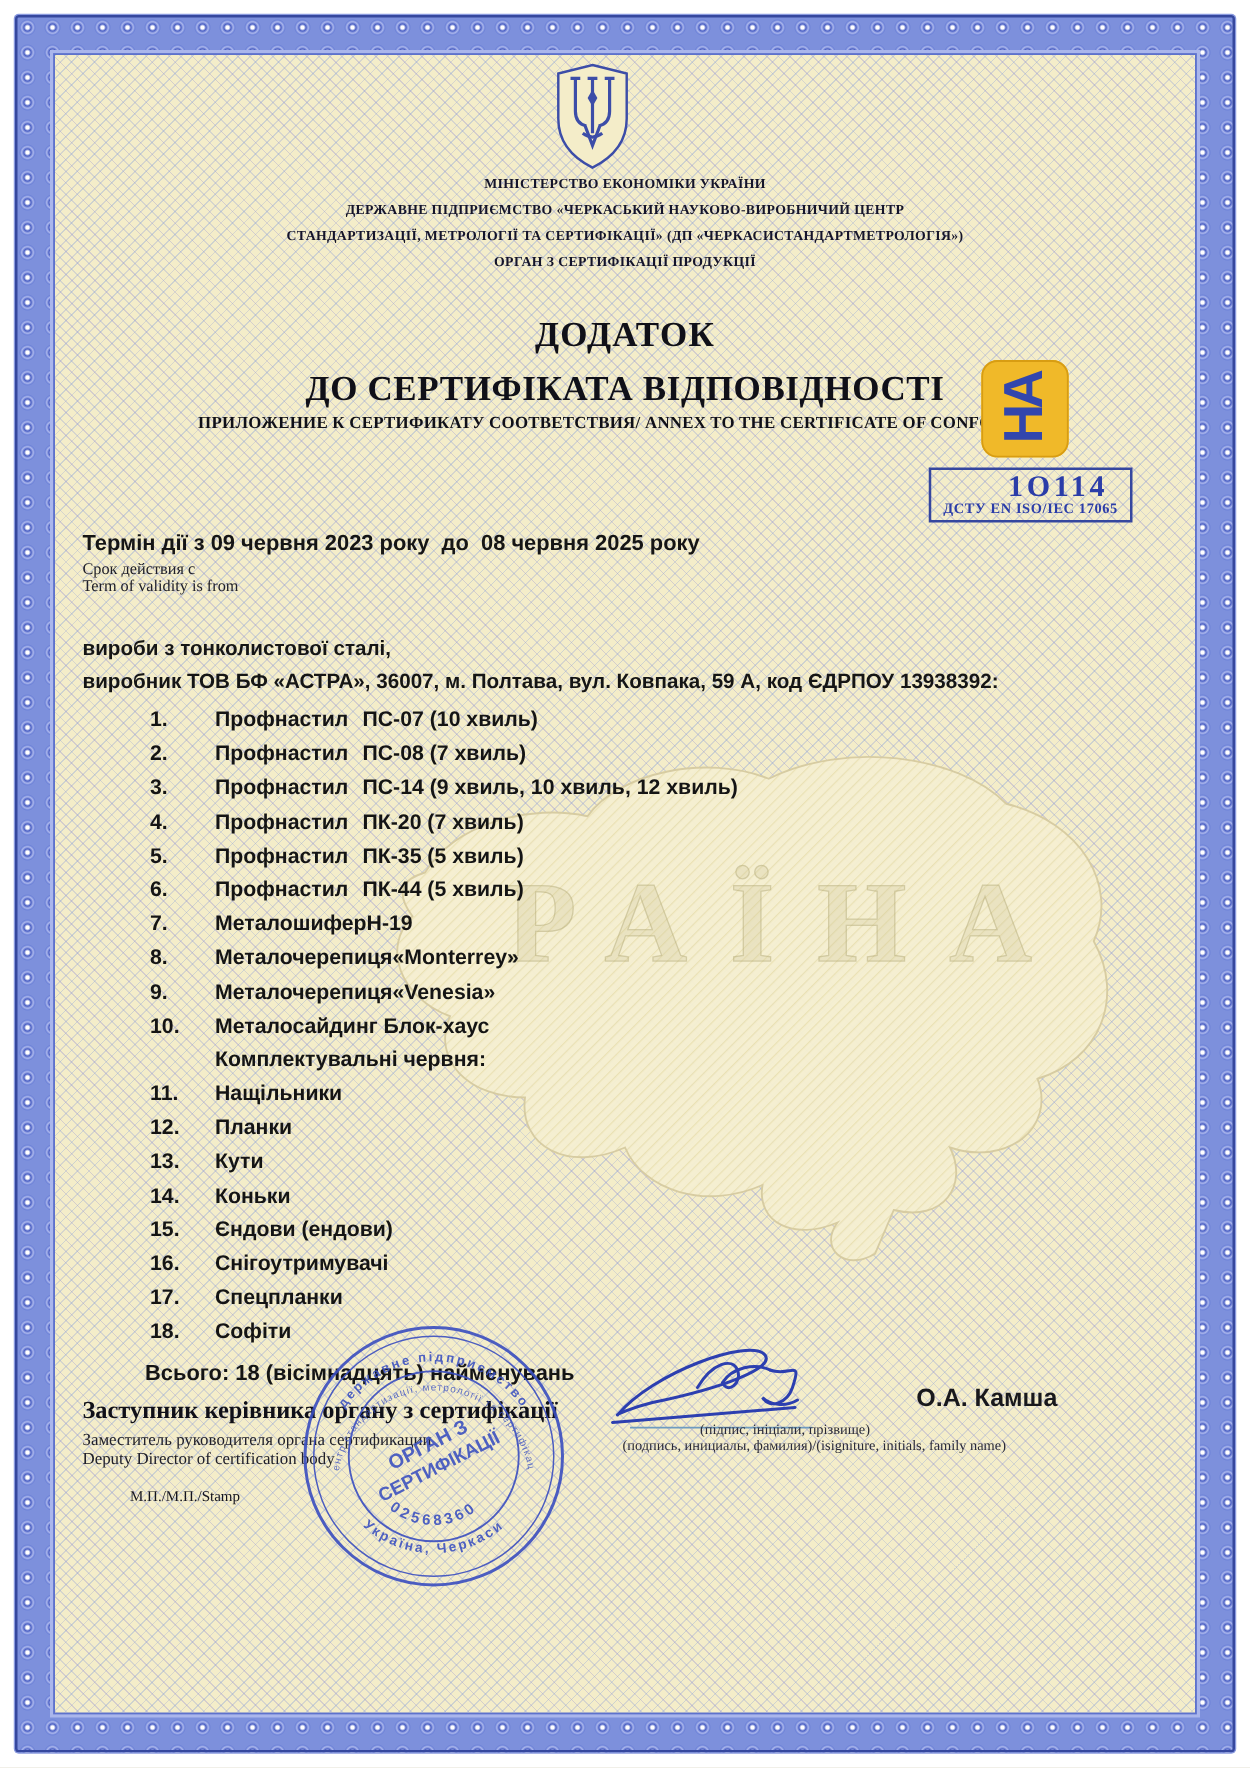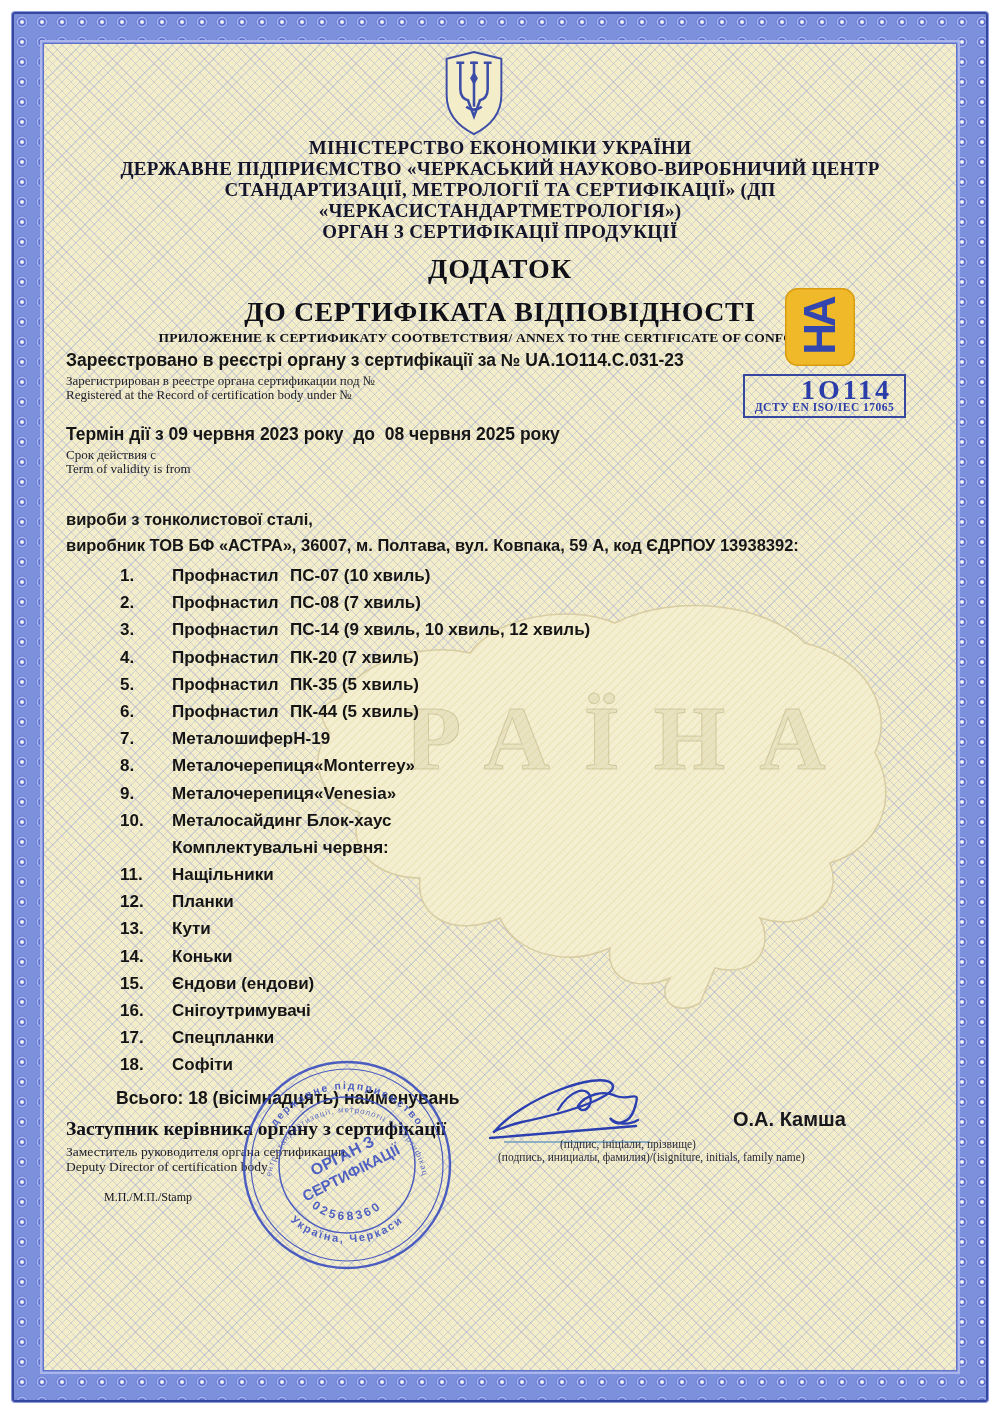--- a/index.html
+++ b/index.html
@@ -19,21 +19,21 @@
       repeating-linear-gradient(135deg, rgba(137,152,216,.28) 0 1px, rgba(0,0,0,0) 1px 6.5px),
       repeating-linear-gradient(45deg, rgba(224,160,190,.14) 0 1px, rgba(0,0,0,0) 1px 13px),
       repeating-linear-gradient(135deg, rgba(150,200,220,.12) 0 1px, rgba(0,0,0,0) 1px 13px);
     box-shadow:0 0 0 1.5px #5e72cc, 0 0 0 4px #aab6ec;}
   .abs{position:absolute;}
   .serifB{font-family:"Liberation Serif",serif;font-weight:700;}
   .serifR{font-family:"Liberation Serif",serif;font-weight:400;}
   .sansB{font-family:"Liberation Sans",sans-serif;font-weight:700;}
   .center{text-align:center;}
   .keep-space{white-space:pre-wrap;}
-  .header-block{left:60px;right:60px;top:137px;font-size:19px;line-height:21px;letter-spacing:.3px;color:#14142a;}
+  .header-block{left:60px;right:60px;top:137px;font-size:11px;line-height:21px;letter-spacing:.3px;color:#14142a;}
   .title-block{left:60px;right:60px;top:252px;color:#101018;}
   .title-l1{font-size:28px;line-height:34px;letter-spacing:1px;}
   .title-l2{font-size:28px;line-height:32px;letter-spacing:.5px;margin-top:10px;}
   .title-l3{font-size:13.5px;line-height:20px;letter-spacing:.2px;}
   .reg-main,.val-main{font-size:17.5px;line-height:21px;color:#151515;}
   .sub-line{font-size:13px;line-height:13.5px;color:#20202a;}
   .prod{font-size:16.5px;line-height:26px;color:#151515;}
   .list{left:120px;top:566px;width:740px;}
   .row{display:flex;height:27.2px;font-size:17px;color:#141414;}
   .num{width:52px;}
@@ -43,21 +43,21 @@
   .total{font-size:17.5px;color:#141414;}
   .sig-title{font-size:19.5px;color:#101018;}
   .sig-sub{font-size:13.5px;line-height:15px;color:#20202a;}
   .mp{font-size:12px;color:#14141e;}
   .sig-name{font-size:20px;color:#18181c;}
   .sig-cap{font-size:11.5px;line-height:12px;color:#2a2a38;text-align:left;}
   .wm-text{font-size:92px;letter-spacing:34px;font-family:"Liberation Serif",serif;font-weight:700;
            color:rgba(196,186,138,.22);-webkit-text-stroke:1px rgba(176,166,116,.45);}
   .accr-box{box-sizing:border-box;border:2px solid #35479f;text-align:center;color:#2b3da8;
             padding-top:3px;}
-  .accr-code{font-size:28px;font-weight:700;letter-spacing:3px;line-height:22px;font-family:"Liberation Serif",serif;padding-left:44px;}
+  .accr-code{font-size:24px;font-weight:700;letter-spacing:3px;line-height:22px;font-family:"Liberation Serif",serif;padding-left:44px;}
   .accr-std{font-size:11.5px;font-weight:700;letter-spacing:.5px;font-family:"Liberation Serif",serif;}
   .logo{border-radius:13px;background:#f0b929;box-shadow:inset 0 0 0 1.5px #d89d12;
         display:flex;align-items:center;justify-content:center;}
   .logo-glyph{transform:rotate(-90deg);font-family:"Liberation Sans",sans-serif;font-weight:700;
               font-size:44px;color:#3246ad;letter-spacing:-4px;}
 </style>
 </head>
 <body>
 
 <div class="page">
@@ -106,25 +106,20 @@
   </div>
 
   <div class="abs logo" style="left:785px;top:288px;width:70px;height:78px;">
     <span class="logo-glyph">НА</span>
   </div>
   <div class="abs accr-box" style="left:743px;top:374px;width:163px;height:44px;">
     <div class="accr-code">1О114</div>
     <div class="accr-std">ДСТУ EN ISO/ІЕС 17065</div>
   </div>
 
-  <div class="abs" style="left:66px;top:350px;width:720px;">
-    <div class="sansB reg-main">Зареєстровано в реєстрі органу з сертифікації за № UA.1О114.С.031-23</div>
-    <div class="serifR sub-line" style="margin-top:3px;">Зарегистрирован в реестре органа сертификации под №</div>
-    <div class="serifR sub-line">Registered at the Record of certification body under №</div>
-  </div>
 
   <div class="abs" style="left:66px;top:424px;width:720px;">
     <div class="sansB val-main keep-space">Термін дії з 09 червня 2023 року  до  08 червня 2025 року</div>
     <div class="serifR sub-line" style="margin-top:3px;">Срок действия с</div>
     <div class="serifR sub-line">Term of validity is from</div>
   </div>
 
   <div class="abs sansB prod" style="left:66px;top:506px;width:850px;">
     <div>вироби з тонколистової сталі,</div>
     <div>виробник ТОВ БФ «АСТРА», 36007, м. Полтава, вул. Ковпака, 59 А, код ЄДРПОУ 13938392:</div>

